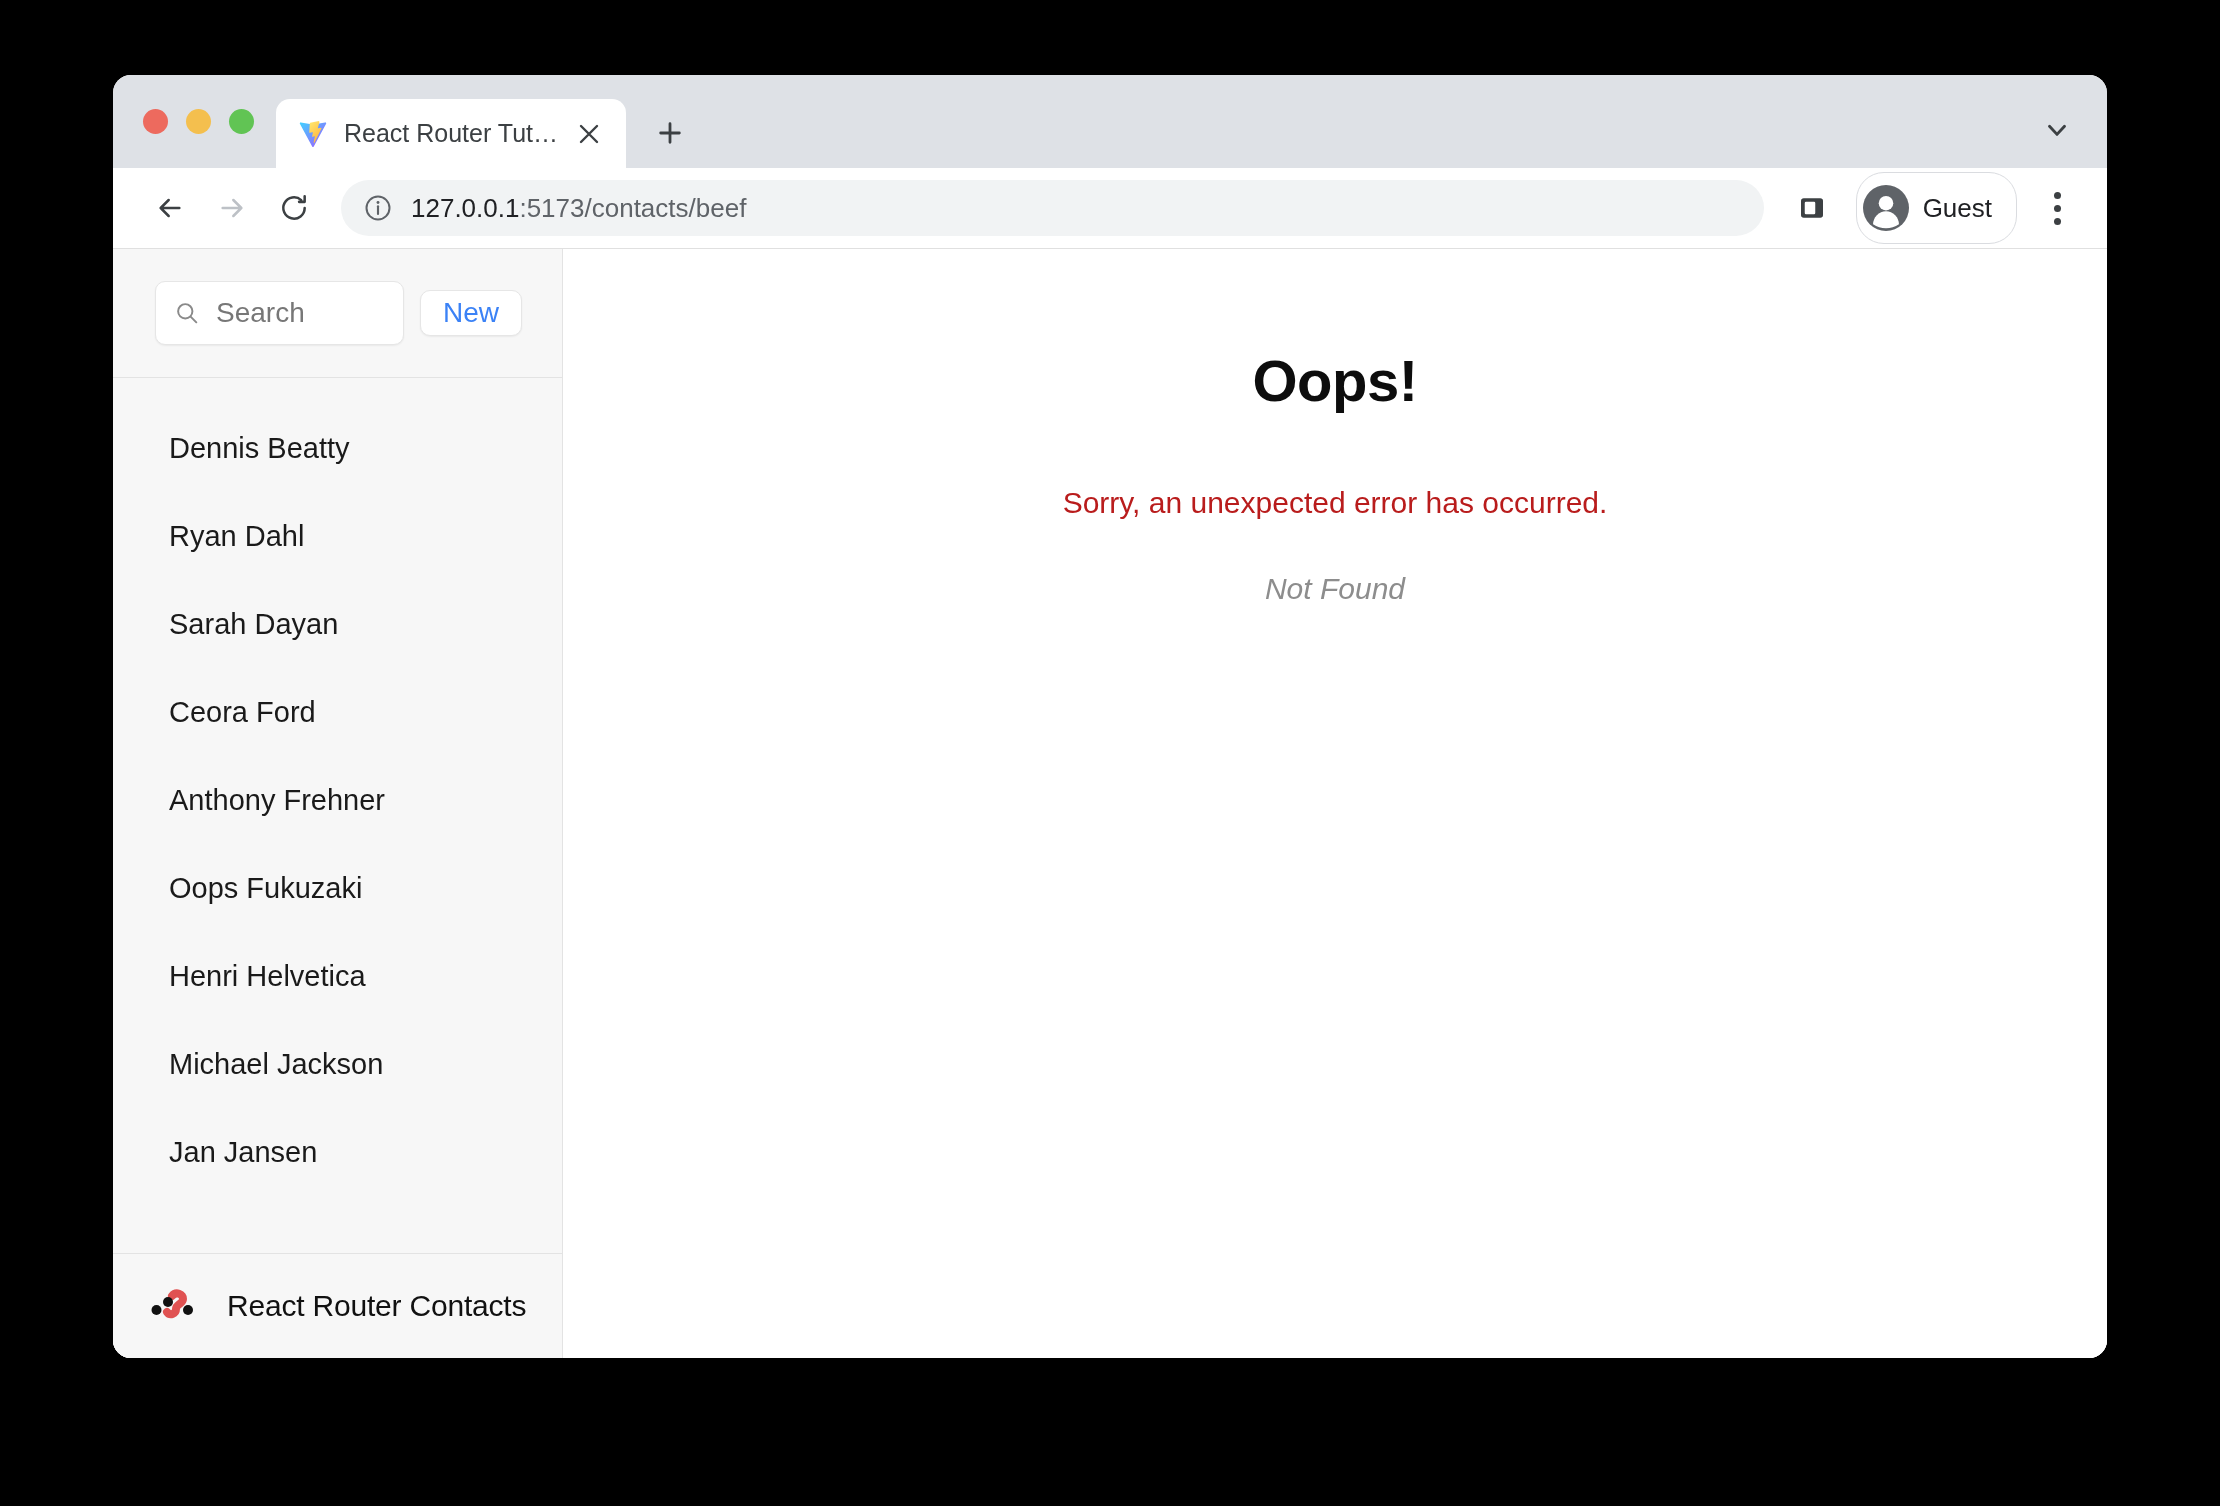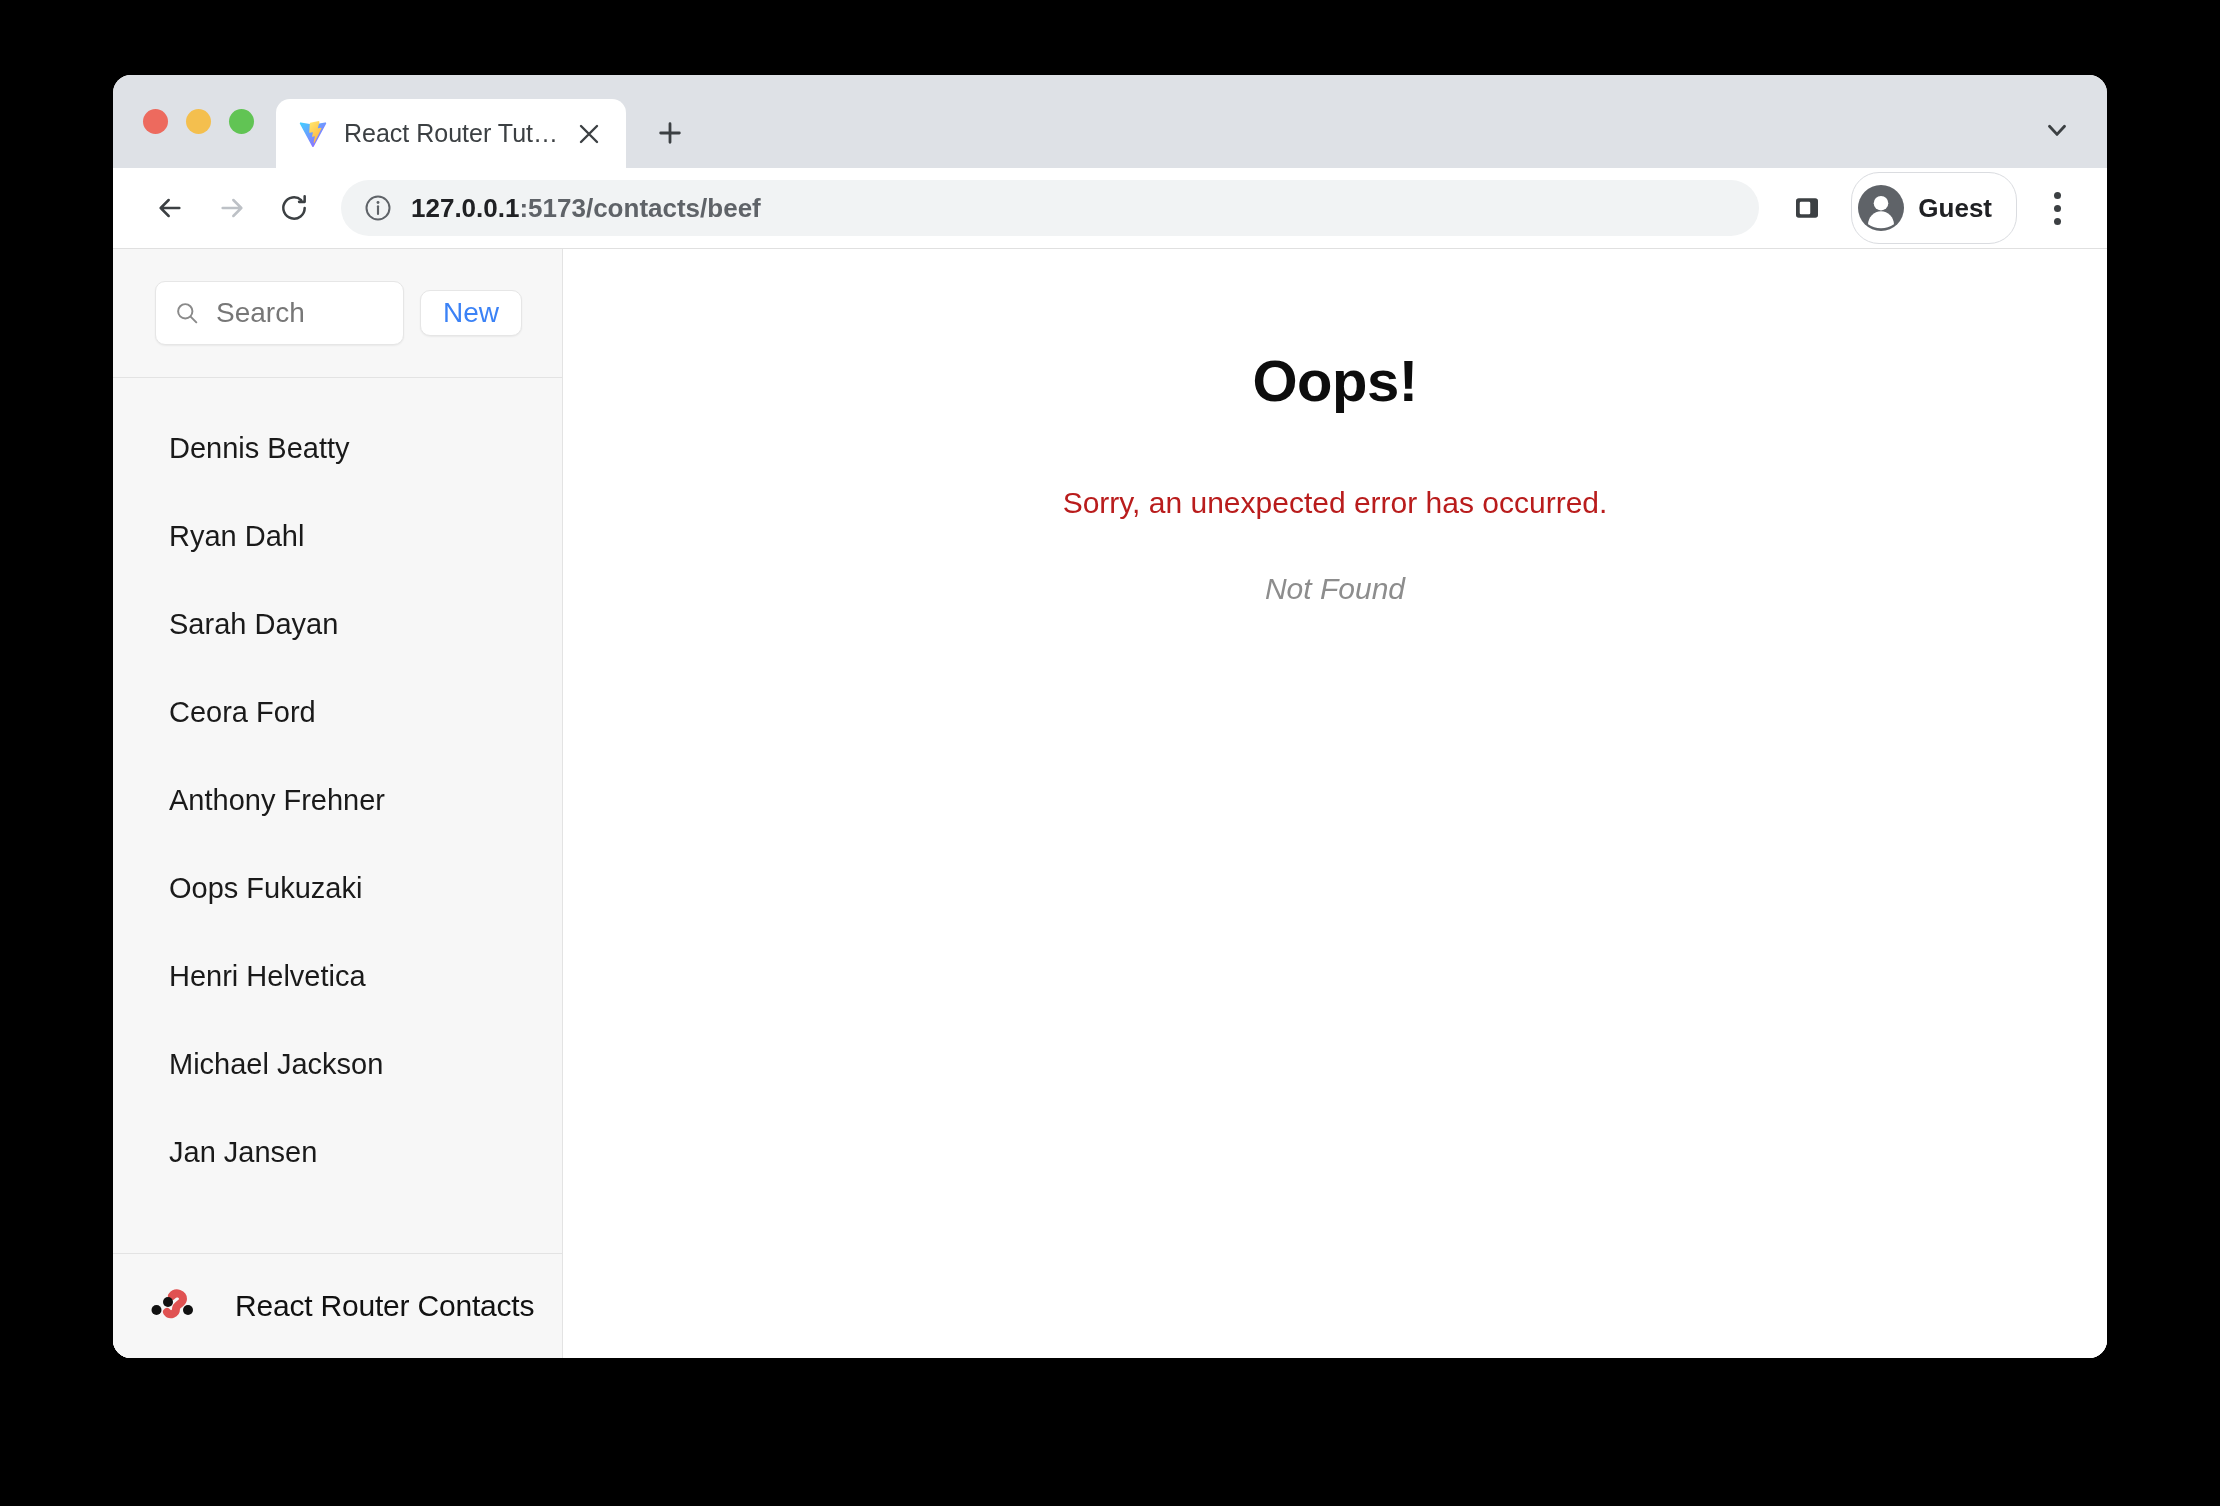--- a/index.html
+++ b/index.html
@@ -96,21 +96,20 @@
   }
 
   
   .toolbar {
     height: 80px;
     background: #ffffff;
     display: flex;
     align-items: center;
     padding: 0 22px 0 26px;
     gap: 0;
-    font-weight: bold;
   }
 
   .nav-btn {
     width: 62px; height: 62px;
     display: flex; align-items: center; justify-content: center;
     border-radius: 50%;
     flex: 0 0 62px;
   }
 
   .omnibox {
@@ -248,21 +247,21 @@
     cursor: pointer;
   }
 
   .sidebar-footer {
     flex: 0 0 auto;
     height: 105px;
     border-top: 1px solid #e3e3e3;
     display: flex;
     align-items: center;
     padding-left: 38px;
-    gap: 36px;
+    gap: 28px;
     background: #f7f7f7;
   }
   .rr-logo { width: 48px; height: 34px; flex: 0 0 48px; display:block; }
   .footer-title {
     font-size: 30px;
     color: #111111;
     letter-spacing: -0.2px;
   }
 
   

